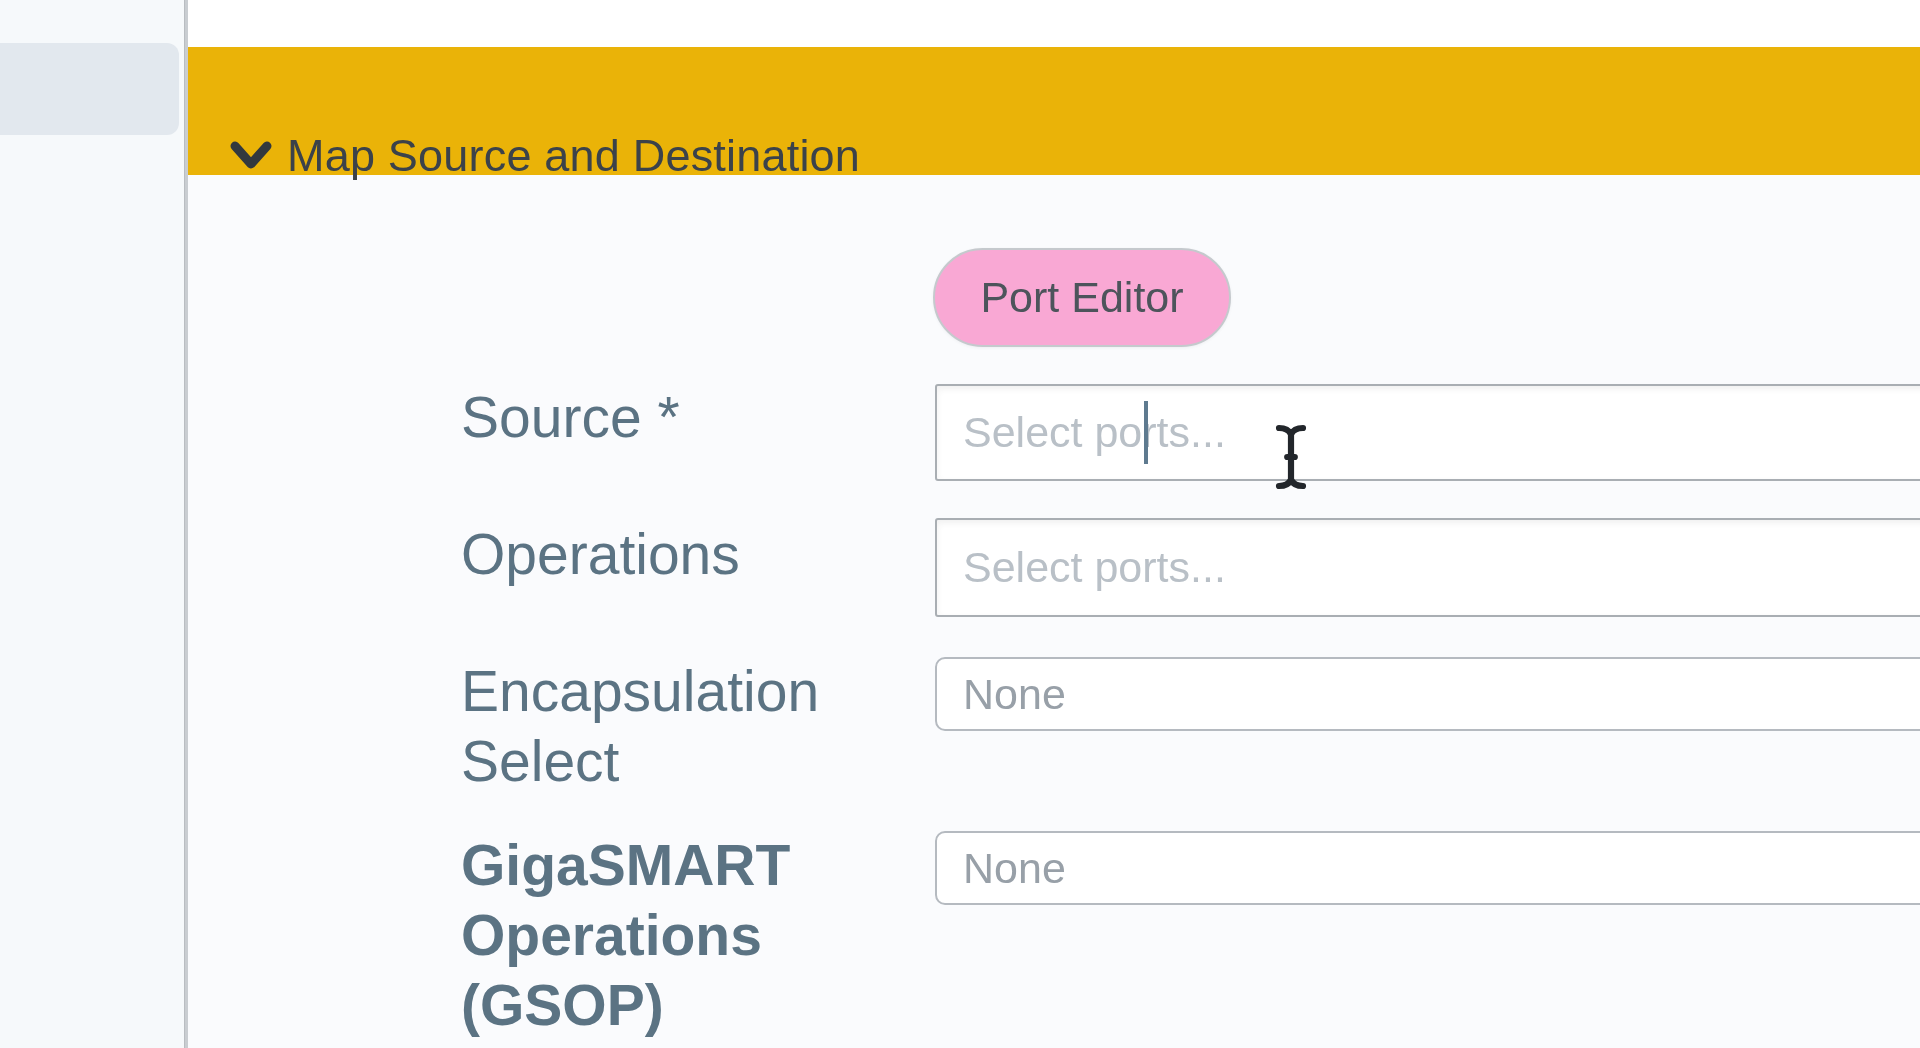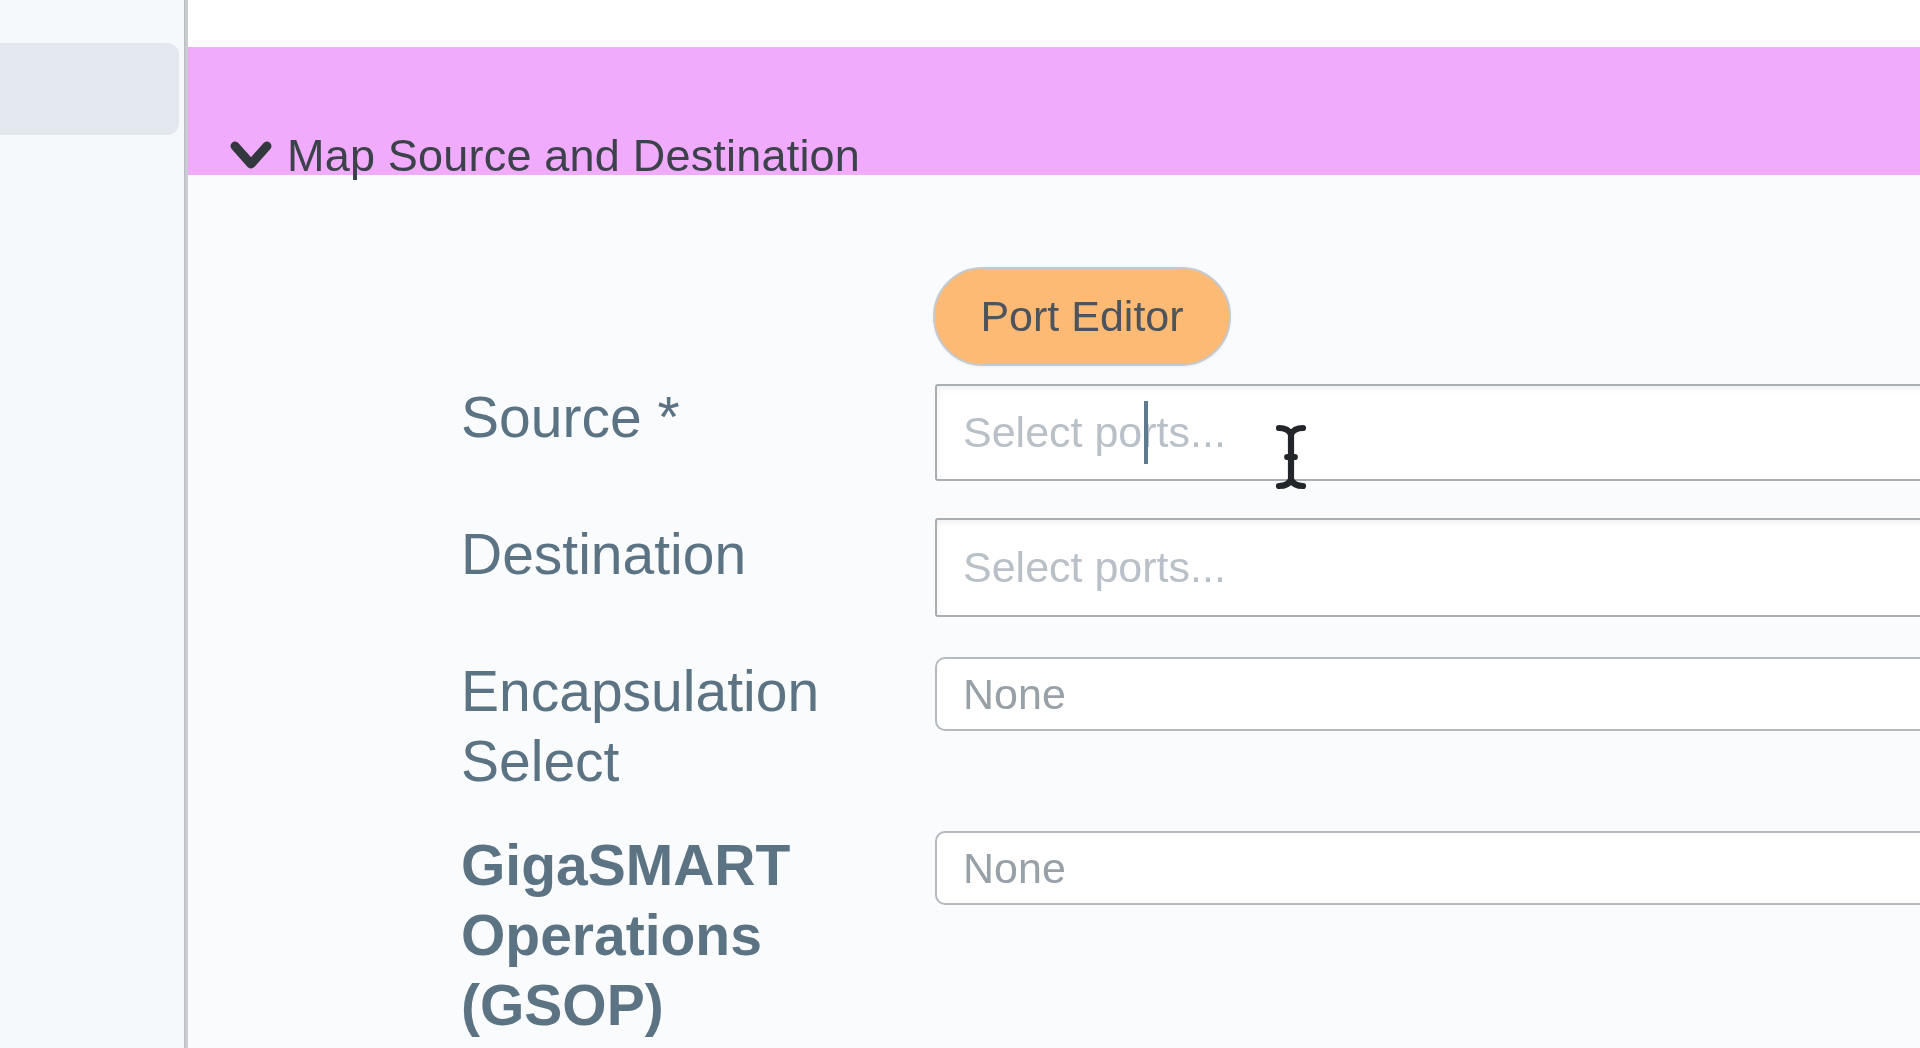--- a/index.html
+++ b/index.html
@@ -48,21 +48,21 @@
   .top-strip {
     position: absolute;
     left: 0; top: 0;
     width: 100%; height: 47px;
     background: #ffffff;
   }
   .section-header {
     position: absolute;
     left: 0; top: 47px;
     width: 100%; height: 128px;
-    background: #f0abfc;
+    background: #eab308;
     cursor: pointer;
   }
   .chevron-wrap {
     position: absolute;
     left: 42px; top: 94px;
     width: 42px; height: 30px;
   }
   .section-title {
     position: absolute;
     left: 99px; top: 83px;
@@ -72,32 +72,31 @@
     letter-spacing: 0.2px;
     color: #3b424a;
     white-space: nowrap;
   }
 
   
   .port-editor-btn {
     position: absolute;
     left: 745px; top: 248px;
     width: 298px; height: 99px;
-    background: #fdba74;
+    background: #f9a8d4;
     border: 2px solid #c5c9cd;
     border-radius: 50px;
     color: #4d545b;
     font-family: "Liberation Sans", sans-serif;
     font-size: 43px;
     display: flex;
     align-items: center;
     justify-content: center;
     cursor: pointer;
     box-shadow: 0 1px 3px rgba(80,90,100,0.07);
-    margin-top: 19px;
   }
 
   
   .field-label {
     position: absolute;
     left: 273px;
     width: 300px;
     font-size: 57px;
     line-height: 70px;
     font-weight: 500;
@@ -175,21 +174,21 @@
       </div>
       <div class="section-title">Map Source and Destination</div>
     </div>
 
     <button class="port-editor-btn">Port Editor</button>
 
     <div class="field-label lbl-source">Source *</div>
     <input class="ports-input inp-source" type="text" placeholder="Select ports..." style="">
     <div class="text-caret"></div>
 
-    <div class="field-label lbl-destination">Destination</div>
+    <div class="field-label lbl-destination">Operations</div>
     <input class="ports-input inp-destination" type="text" placeholder="Select ports..." style="">
 
     <div class="field-label lbl-encap">Encapsulation Select</div>
     <input class="select-input inp-encap" type="text" readonly="" value="None" style="">
 
     <div class="field-label lbl-gsop">GigaSMART Operations (GSOP)</div>
     <input class="select-input inp-gsop" type="text" readonly="" value="None" style="">
 
     <div class="ibeam-cursor">
       <svg width="40" height="66" viewBox="0 0 20 33">

